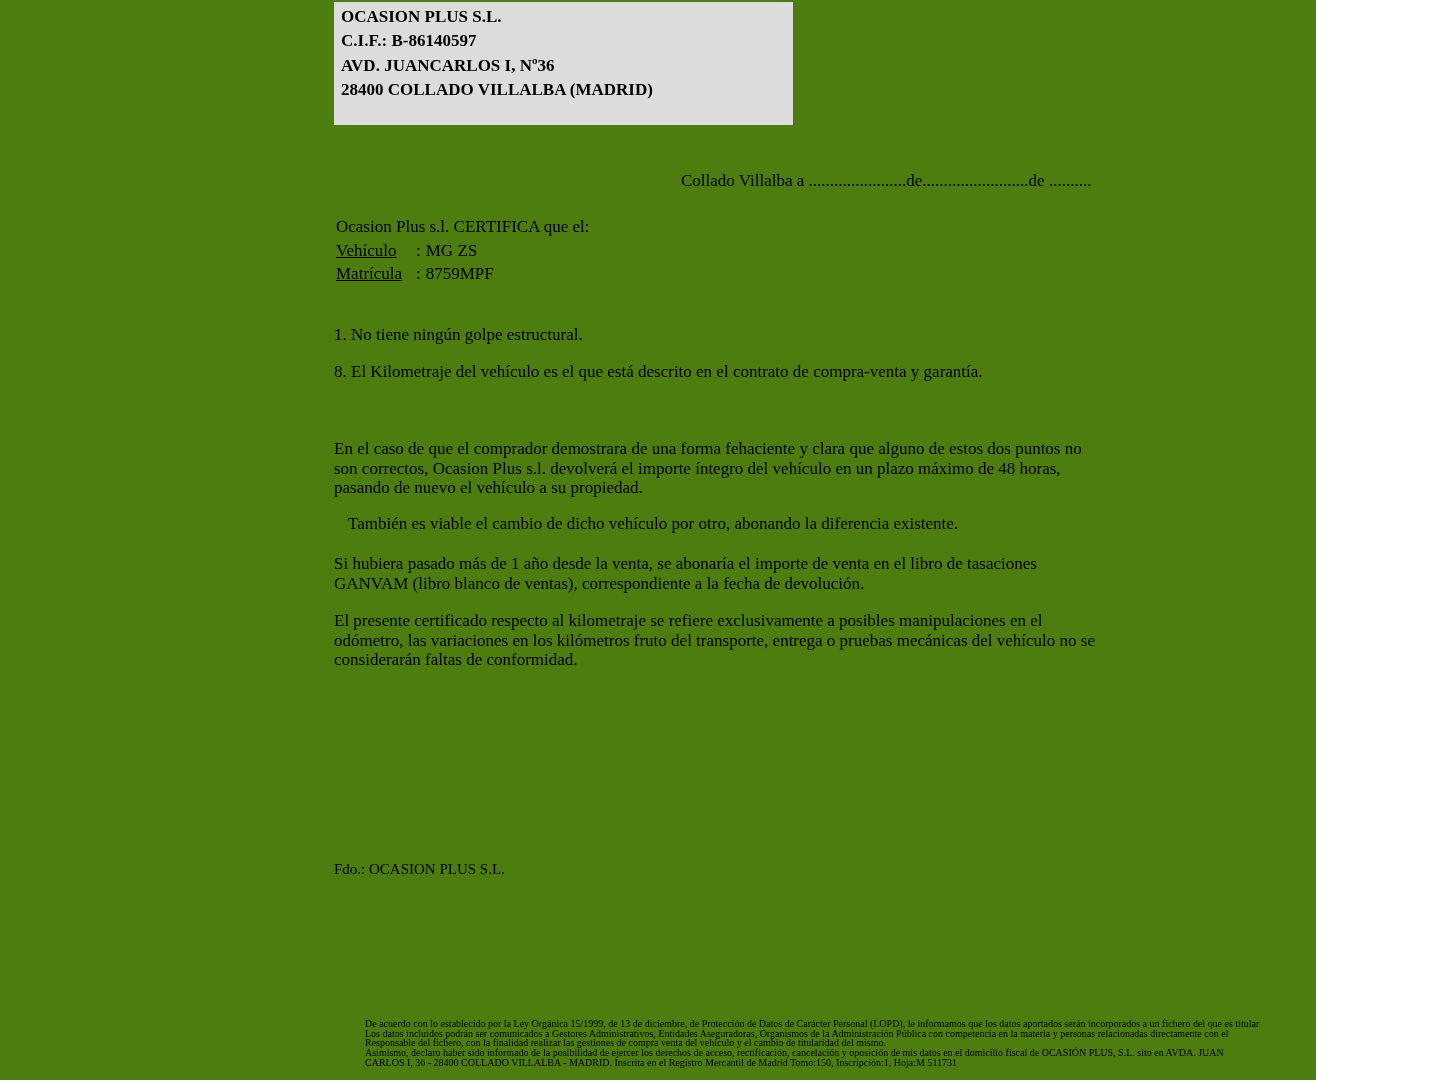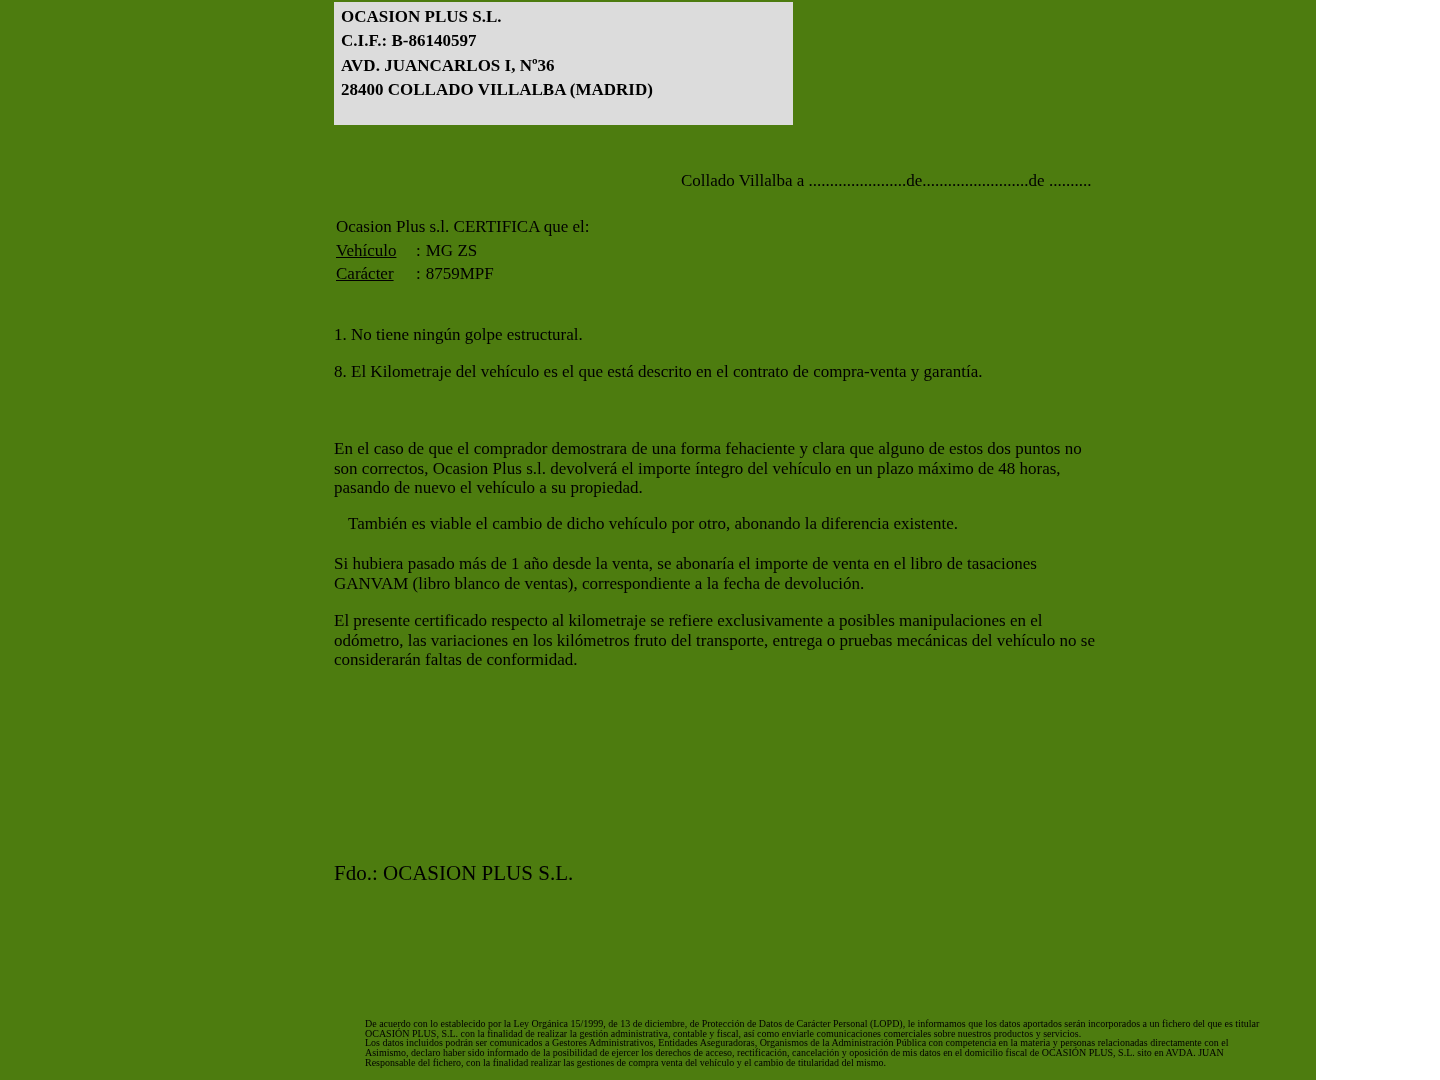--- a/index.html
+++ b/index.html
@@ -53,21 +53,21 @@
 
   .para {
     left: 334px;
     width: 768px;
     font-size: 17px;
     line-height: 19.7px;
   }
 
   .signature {
     left: 334px; top: 861px;
-    font-size: 21px;
+    font-size: 15px;
   }
 
   .legal-footer {
     left: 346px; top: 1019px;
     font-size: 10px;
     line-height: 9.7px;
     margin-left: 19px;
   }
   .legal-footer div { white-space: nowrap; }
 </style>
@@ -84,35 +84,35 @@
   </div>
 
   <div class="abs date-line">Collado Villalba a .......................de.........................de ..........</div>
 
   <div class="abs certify-block">
     <div>Ocasion Plus s.l. CERTIFICA que el:</div>
     <div class="field-row">
       <span class="label-cell"><span>Vehículo</span></span><span class="sep">:</span><span class="value">MG ZS</span>
     </div>
     <div class="field-row">
-      <span class="label-cell"><span>Carácter</span></span><span class="sep">:</span><span class="value">8759MPF</span>
+      <span class="label-cell"><span>Matrícula</span></span><span class="sep">:</span><span class="value">8759MPF</span>
     </div>
   </div>
 
   <div class="abs clause" style="top:325px;">1. No tiene ningún golpe estructural.</div>
   <div class="abs clause" style="top:362px;">8. El Kilometraje del vehículo es el que está descrito en el contrato de compra-venta y garantía.</div>
 
   <div class="abs para" style="top:439px;">En el caso de que el comprador demostrara de una forma fehaciente y clara que alguno de estos dos puntos no son correctos, Ocasion Plus s.l. devolverá el importe íntegro del vehículo en un plazo máximo de 48 horas, pasando de nuevo el vehículo a su propiedad.</div>
   <div class="abs para" style="top:514px;margin-left:14px;">También es viable el cambio de dicho vehículo por otro, abonando la diferencia existente.</div>
   <div class="abs para" style="top:554px;">Si hubiera pasado más de 1 año desde la venta, se abonaría el importe de venta en el libro de tasaciones GANVAM (libro blanco de ventas), correspondiente a la fecha de devolución.</div>
   <div class="abs para" style="top:611px;">El presente certificado respecto al kilometraje se refiere exclusivamente a posibles manipulaciones en el odómetro, las variaciones en los kilómetros fruto del transporte, entrega o pruebas mecánicas del vehículo no se considerarán faltas de conformidad.</div>
 
   <div class="abs signature">Fdo.: OCASION PLUS S.L.</div>
 
   <div class="abs legal-footer">
     <div>De acuerdo con lo establecido por la Ley Orgánica 15/1999, de 13 de diciembre, de Protección de Datos de Carácter Personal (LOPD), le informamos que los datos aportados serán incorporados a un fichero del que es titular</div>
-    <div>OCASIÓN PLUS, S.L. con la finalidad de realizar la gestión administrativa, contable y fiscal, así como enviarle comunicaciones comerciales sobre nuestros productos y servicios.</div>
     <div>Los datos incluidos podrán ser comunicados a Gestores Administrativos, Entidades Aseguradoras, Organismos de la Administración Pública con competencia en la materia y personas relacionadas directamente con el</div>
+    <div>Responsable del fichero, con la finalidad realizar las gestiones de compra venta del vehículo y el cambio de titularidad del mismo.</div>
     <div>Asimismo, declaro haber sido informado de la posibilidad de ejercer los derechos de acceso, rectificación, cancelación y oposición de mis datos en el domicilio fiscal de OCASIÓN PLUS, S.L. sito en AVDA. JUAN</div>
-    <div>Responsable del fichero, con la finalidad realizar las gestiones de compra venta del vehículo y el cambio de titularidad del mismo.</div>
+    <div>CARLOS I, 36 - 28400 COLLADO VILLALBA - MADRID. Inscrita en el Registro Mercantil de Madrid Tomo:150, Inscripción:1, Hoja:M 511731</div>
   </div>
 
 </div>
 
 </body></html>

